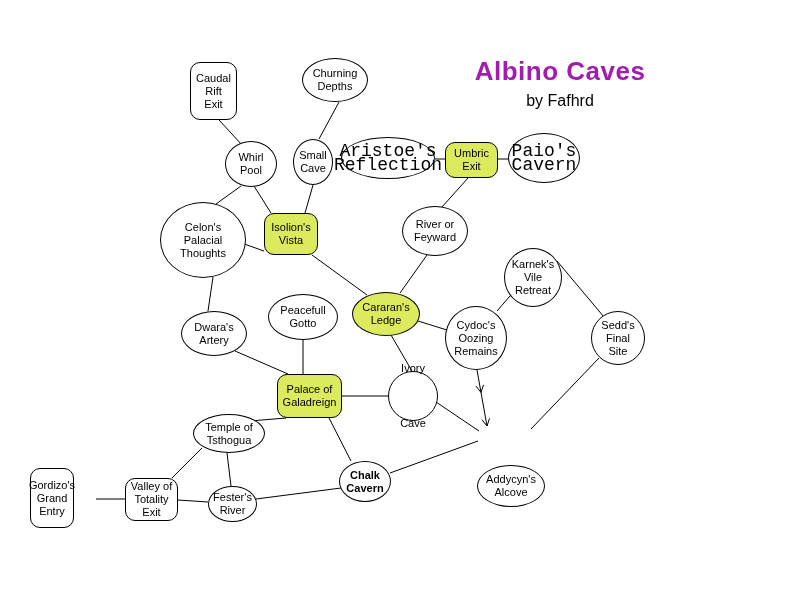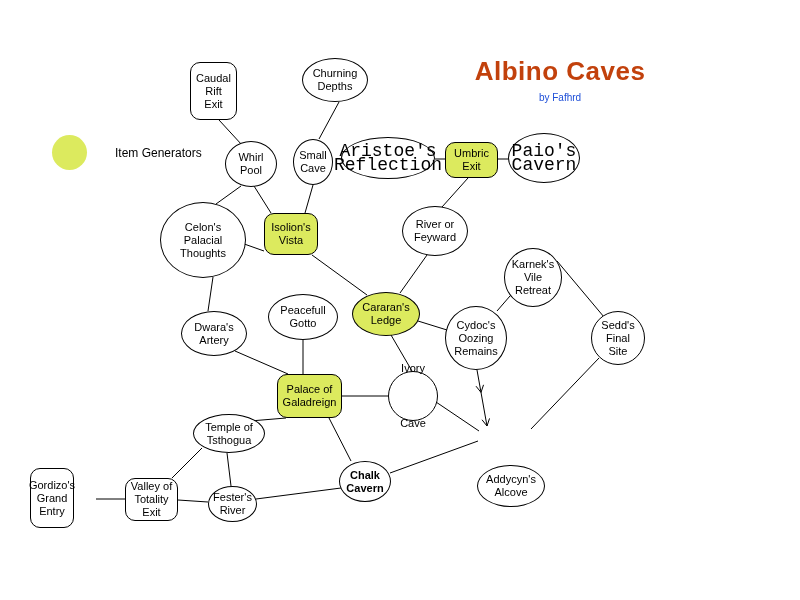--- a/index.html
+++ b/index.html
@@ -12,25 +12,25 @@
     position:absolute;box-sizing:border-box;border:1px solid #000;
     display:flex;flex-direction:column;align-items:center;justify-content:center;
     text-align:center;font-size:11px;line-height:13px;color:#000;background:#fff;
   }
   .node.ellipse{border-radius:50%;}
   .node.rect{border-radius:10px;}
   .node.generator{background:var(--gen-fill);}
   .node.mono{font-family:"Liberation Mono","DejaVu Sans Mono",monospace;font-size:18px;line-height:14px;}
   .map-title{
     position:absolute;left:460px;top:56px;width:200px;text-align:center;
-    font-size:26px;font-weight:bold;color:#c2410c;letter-spacing:0.5px;
+    font-size:26px;font-weight:bold;color:#a21caf;letter-spacing:0.5px;
   }
   .map-byline{
     position:absolute;left:460px;top:92px;width:200px;text-align:center;
-    font-size:10px;color:#1d4ed8;
+    font-size:16px;color:#000000;
   }
   .legend{position:absolute;left:52px;top:135px;display:flex;align-items:center;}
   .legend-dot{width:35px;height:35px;border-radius:50%;background:var(--gen-fill);}
   .legend-label{margin-left:28px;font-size:12px;color:#000;}
 </style>
 </head>
 <body>
 
 <div class="canvas">
   <svg id="edge-layer" xmlns="http://www.w3.org/2000/svg" viewBox="0 0 800 600">
@@ -170,17 +170,13 @@
       </div>
       <div class="node ellipse" style="left: 339px; top: 461px; width: 52px; height: 41px; font-weight: bold;">
         <span>Chalk</span>
         <span>Cavern</span>
       </div>
     </div>
 
   <div class="map-title">Albino Caves</div>
   <div class="map-byline">by Fafhrd</div>
 
-  <div class="legend">
-    <span class="legend-dot"></span>
-    <span class="legend-label">Item Generators</span>
-  </div>
 </div>
 
 </body></html>

